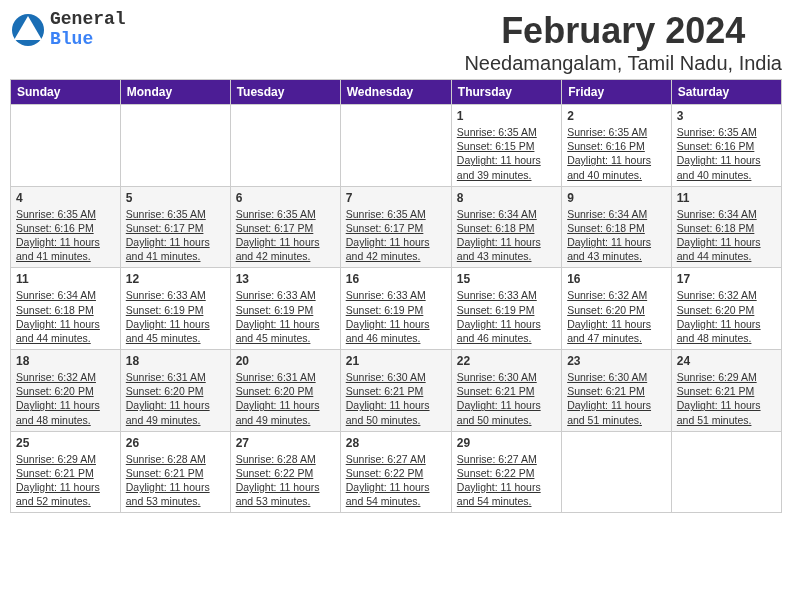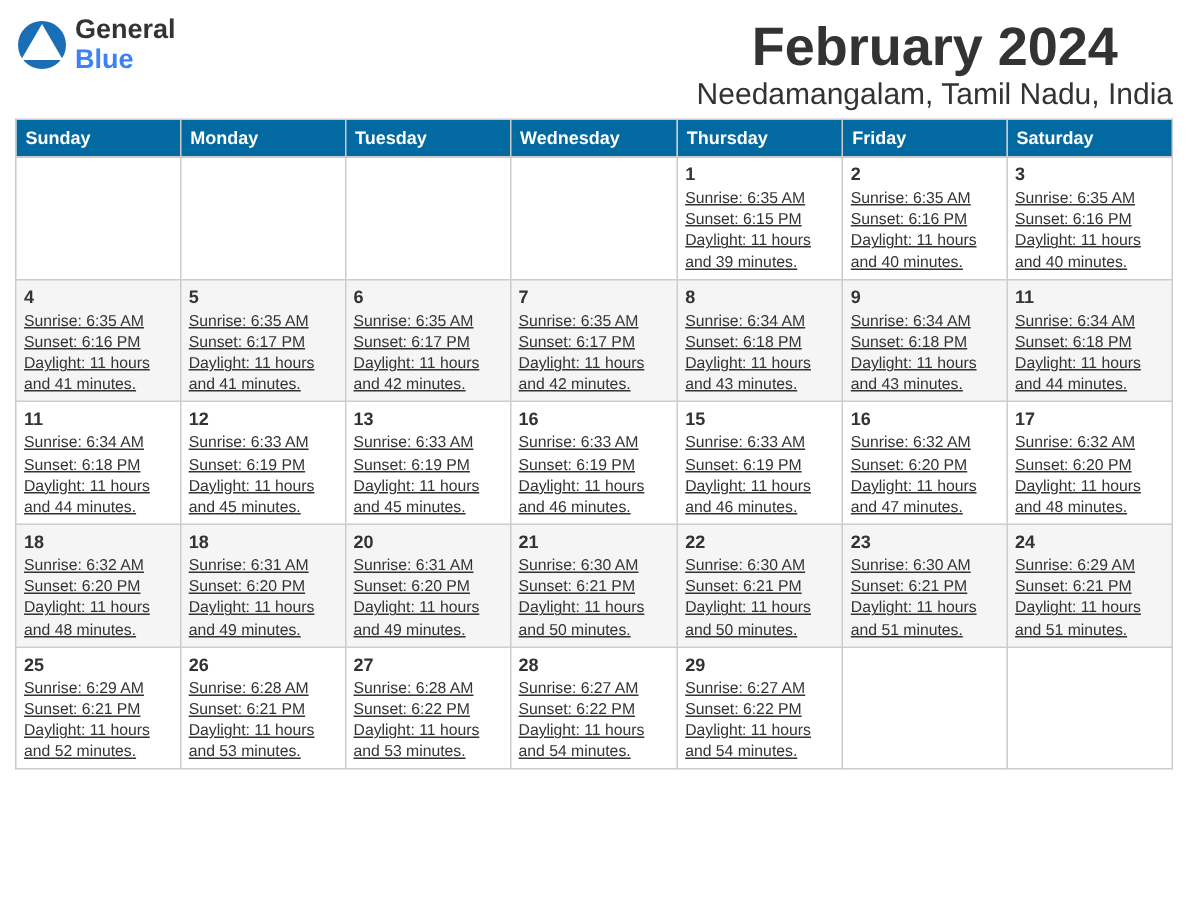--- a/index.html
+++ b/index.html
@@ -18,20 +18,21 @@
     }
     .logo {
       display: flex;
       align-items: center;
       gap: 4px;
     }
     .logo-text {
       font-size: 18px;
       font-weight: bold;
       line-height: 1.1;
+      font-family: Liberation Mono, monospace;
     }
     .logo-text .general { color: #333; }
     .logo-text .blue { color: #3b82f6; }
     .logo-icon {
       width: 36px;
       height: 36px;
     }
     .title-area {
       text-align: center;
     }
@@ -43,21 +44,21 @@
     .location-subtitle {
       font-size: 20px;
       color: #333;
     }
     .calendar-table {
       width: 100%;
       border-collapse: collapse;
       font-size: 11px;
     }
     .calendar-table thead th {
-      background: #0369a1;
+      background: #4c1d95;
       color: #fff;
       text-align: left;
       padding: 5px 6px;
       font-size: 12px;
       border: 1px solid #ccc;
     }
     .calendar-table td {
       border: 1px solid #ccc;
       vertical-align: top;
       padding: 4px 5px;

